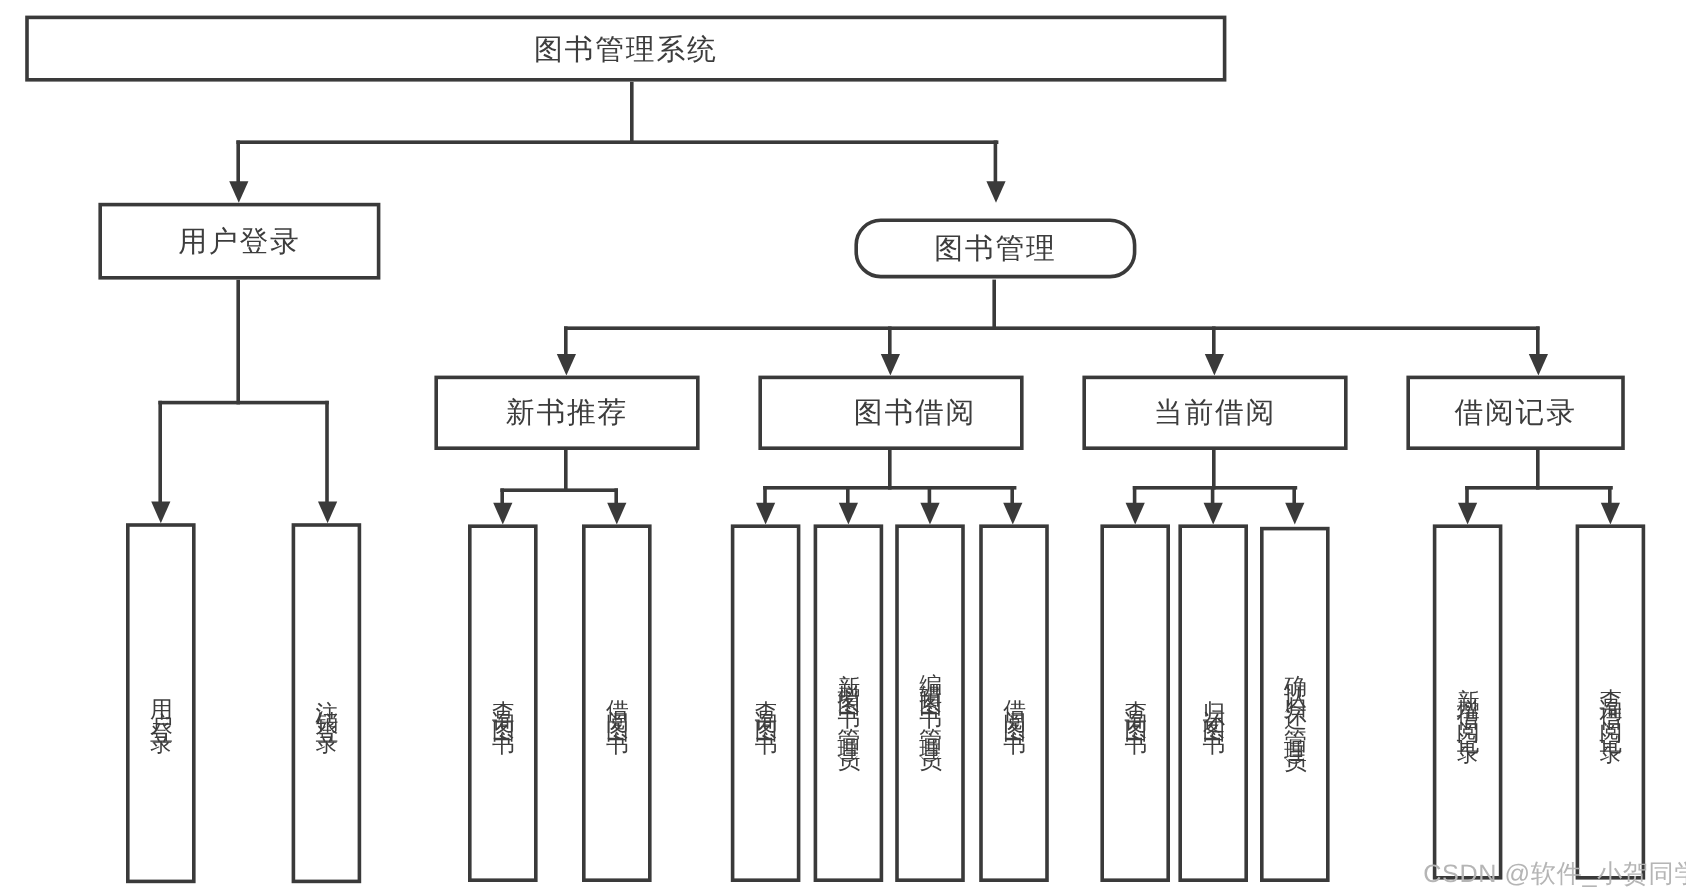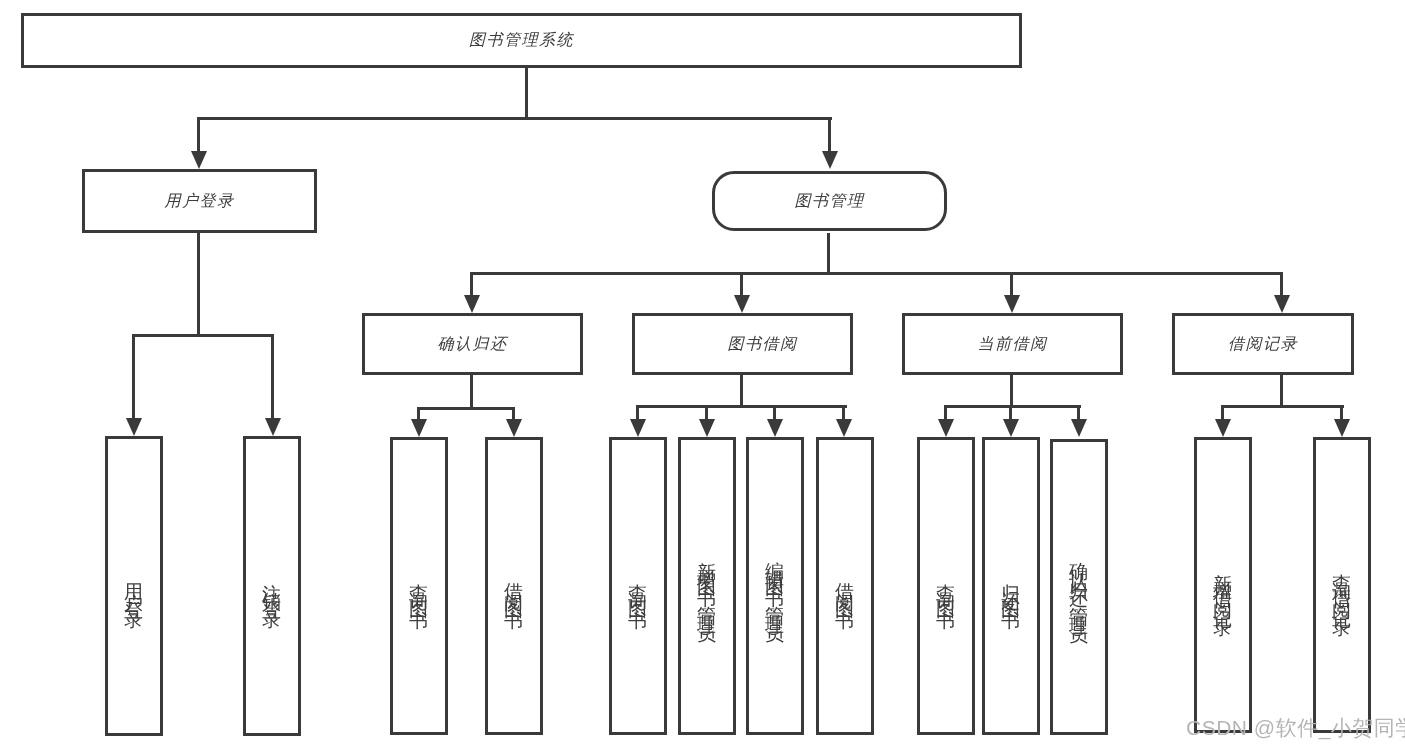--- a/index.html
+++ b/index.html
@@ -5,21 +5,21 @@
   html,body{margin:0;padding:0;background:#ffffff;}
   #canvas{
     position:relative;width:1405px;height:747px;background:#ffffff;
     font-family:"Liberation Sans","DejaVu Sans",sans-serif;overflow:hidden;
   }
   .box{
     position:absolute;box-sizing:border-box;border:3px solid #3a3a3a;
     background:#ffffff;display:flex;align-items:center;justify-content:center;
     color:#3d3d3d;
   }
-  .hbox{font-size:16px;letter-spacing:1.5px;font-style:italic;}
+  .hbox{font-size:24px;letter-spacing:1.5px;}
   .vbox span{
     writing-mode:vertical-rl;text-orientation:mixed;
     font-size:19px;letter-spacing:9px;line-height:1;
   }
   .ln{position:absolute;background:#3a3a3a;}
   .arr{
     position:absolute;width:0;height:0;
     border-left:8px solid transparent;border-right:8px solid transparent;
     border-top:18px solid #3a3a3a;
   }
@@ -92,26 +92,26 @@
   <div class="ln" style="left:1340px;top:405px;width:3px;height:16px;"></div>
   <div class="arr" style="left:1334px;top:419px;"></div>
 
   <div class="box hbox" style="left:21px;top:13px;width:1001px;height:55px;">
     <span>图书管理系统</span>
   </div>
 
   <div class="box hbox" style="left:82px;top:169px;width:235px;height:64px;">
     <span>用户登录</span>
   </div>
-  <div class="box hbox" style="left:712px;top:171px;width:235px;height:60px;border-radius:22px;">
+  <div class="box hbox" style="left:712px;top:182px;width:235px;height:50px;border-radius:22px;">
     <span>图书管理</span>
   </div>
 
   <div class="box hbox" style="left:362px;top:313px;width:221px;height:62px;">
-    <span>确认归还</span>
+    <span>新书推荐</span>
   </div>
   <div class="box hbox" style="left:632px;top:313px;width:221px;height:62px;padding-left:40px;">
     <span>图书借阅</span>
   </div>
   <div class="box hbox" style="left:902px;top:313px;width:221px;height:62px;">
     <span>当前借阅</span>
   </div>
   <div class="box hbox" style="left:1172px;top:313px;width:182px;height:62px;">
     <span>借阅记录</span>
   </div>

